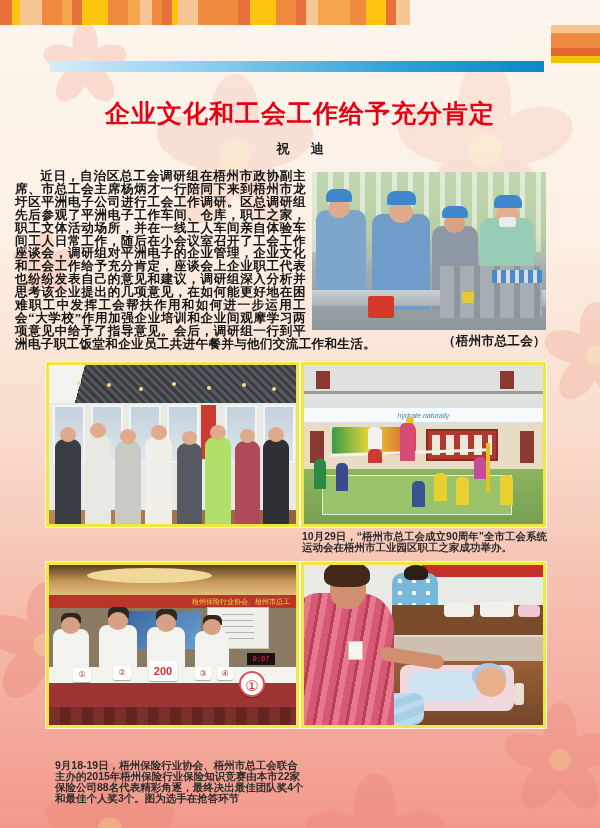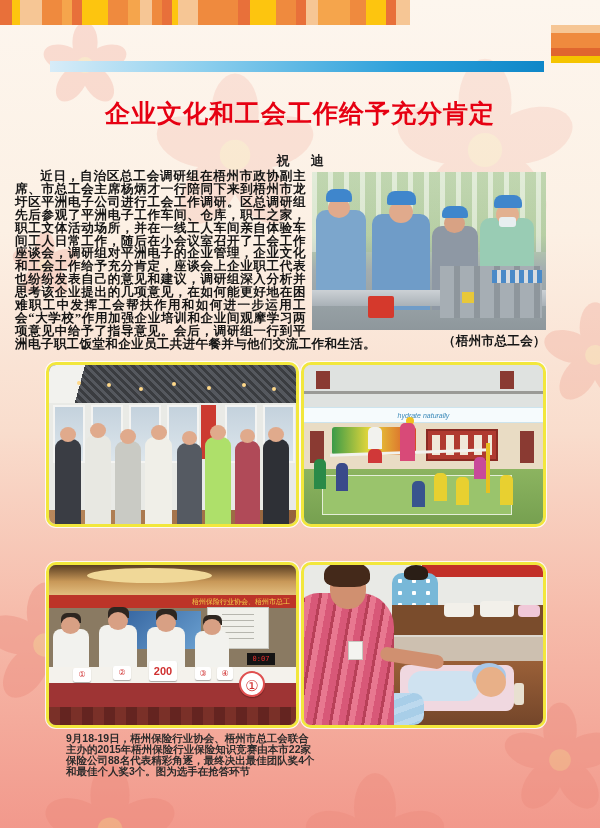--- a/index.html
+++ b/index.html
@@ -38,57 +38,57 @@
     letter-spacing:17px; text-indent:17px; color:#e5321e;
     text-shadow:-2px 0 #ffd800,2px 0 #ffd800,0 -2px #ffd800,0 2px #ffd800,
                 -1.5px -1.5px #ffd800,1.5px 1.5px #ffd800,-1.5px 1.5px #ffd800,1.5px -1.5px #ffd800;
   }
   .headline{
     position:absolute; left:0; top:97px; width:600px; text-align:center;
     font-family:"Liberation Sans", sans-serif; font-weight:700;
     font-size:25px; color:#e60012; letter-spacing:1px;
   }
   .author{
-    position:absolute; left:0; top:152px; width:600px; text-align:center;
+    position:absolute; left:0; top:140px; width:600px; text-align:center;
     font-family:"Liberation Serif", serif; font-weight:600; font-size:13px;
     color:#222; letter-spacing:9px; text-indent:9px;
   }
 
   
   .article{
     position:absolute; left:15px; top:170px; width:531px; height:180px;
     font-family:"Liberation Serif","DejaVu Serif", serif; font-weight:600;
     font-size:12.6px; line-height:12.9px; color:#151515; text-align:justify;
     letter-spacing:.3px;
   }
   .article p{ text-indent:2em; }
   .byline{ position:absolute; right:0; bottom:2px; font-size:12.6px; }
 
   
   .photo1{
     float:right; width:234px; height:158px; margin:2px 0 4px 6px;
     position:relative; overflow:hidden; background:#b9cfae;
   }
   .card{
-    position:absolute; border:3px solid #f2e73c; border-radius:10px;
+    position:absolute; border:3px solid #f2e73c; border-radius:0;
     overflow:hidden; background:#ddd; box-shadow:0 0 0 1px rgba(255,255,255,.85);
   }
   .card1{ left:46px;  top:362px; width:253px; height:165px; }
   .card2{ left:301px; top:362px; width:245px; height:165px; }
   .card3{ left:46px;  top:562px; width:253px; height:166px; }
   .card4{ left:301px; top:562px; width:245px; height:166px; }
   .ph{ position:absolute; }
 
   .caption{
     position:absolute; font-family:"Liberation Sans", sans-serif; font-weight:700;
     font-size:10.5px; line-height:11px; color:#2b2b2b;
   }
   .cap1{ left:64px;  top:531px; width:238px; }
   .cap2{ left:302px; top:531px; width:254px; }
-  .cap3{ left:55px;  top:733px; width:250px;margin-left:11px; }
+  .cap3{ left:55px;  top:760px; width:250px; }
   .cap4{ left:302px; top:733px; width:248px; }
   .credit-line{ text-align:right; padding-right:14px; }
 
   
   .p1-bg{ inset:0; background:linear-gradient(180deg,#cfe0c0 0,#c2d6b0 40%,#aebfae 52%,#a3adaf 62%,#99a3a7 80%,#8e979c 100%); }
   .p1-curtain{ left:0; top:0; width:100%; height:80px;
     background:repeating-linear-gradient(90deg,rgba(255,255,255,.4) 0 5px,rgba(150,185,130,.25) 5px 16px); }
   .figure{ border-radius:10px 10px 0 0; }
   .cap-hat{ border-radius:8px 8px 2px 2px; background:#3f86cc; }
   .head{ border-radius:50%; background:#e0aa8c; }
@@ -415,15 +415,16 @@
     <div class="ph p5-baby-head"></div>
     <div class="ph p5-towel-blue"></div>
     <div class="ph p5-bottle"></div>
     <div class="ph p5-body"></div>
     <div class="ph p5-head"></div>
     <div class="ph p5-hair"></div>
     <div class="ph p5-badge"></div>
     <div class="ph p5-arm"></div>
   </div>
 
+  <p class="caption cap2">10月29日，“梧州市总工会成立90周年”全市工会系统运动会在梧州市工业园区职工之家成功举办。</p>
   <p class="caption cap3">9月18-19日，梧州保险行业协会、梧州市总工会联合主办的2015年梧州保险行业保险知识竞赛由本市22家保险公司88名代表精彩角逐，最终决出最佳团队奖4个和最佳个人奖3个。图为选手在抢答环节</p>
 
 </div>
 
 </body></html>

